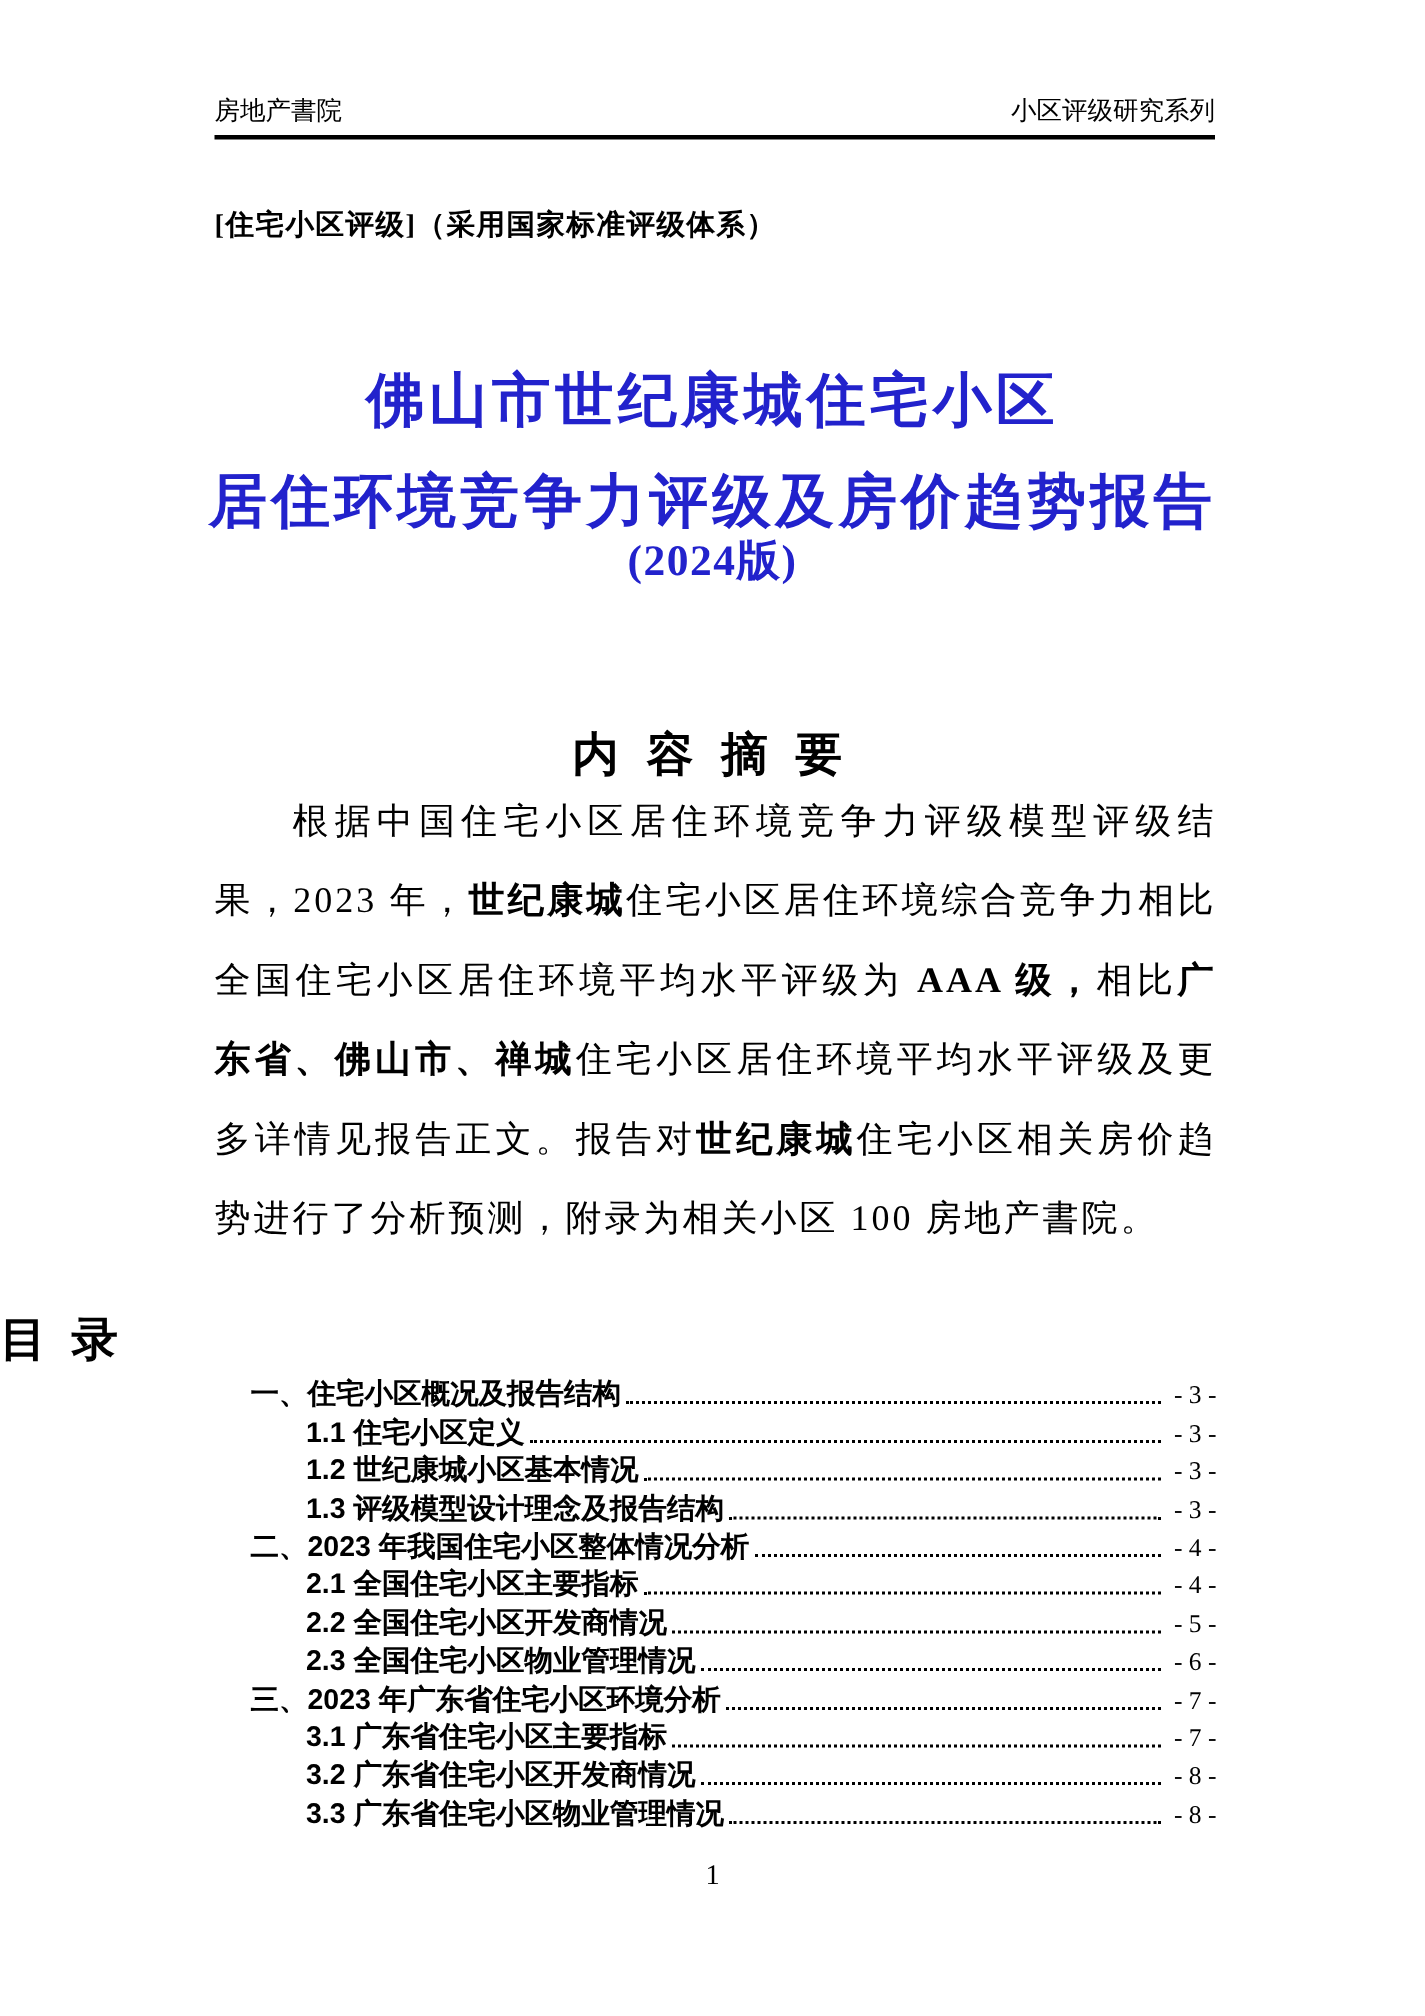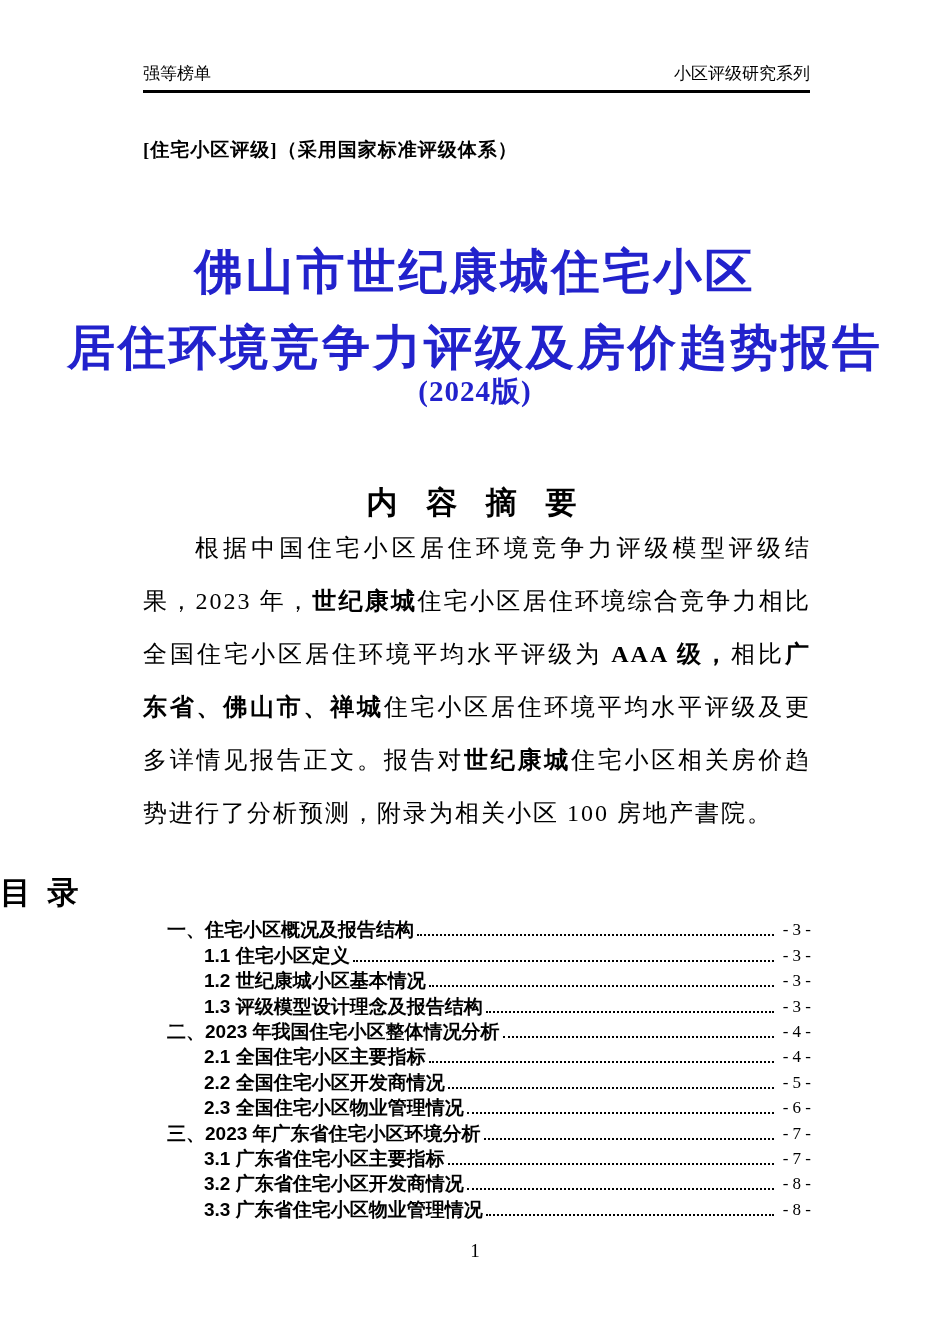--- a/index.html
+++ b/index.html
@@ -42,40 +42,40 @@
   
   .title-block {
     position: absolute;
     left: 0;
     top: 248px;
     width: 950px;
     text-align: center;
     color: #2222cc;
   }
   .title-line {
-    font-size: 48px;
+    font-size: 39px;
     font-weight: bold;
     letter-spacing: 3px;
     line-height: 1.0;
   }
   .title-line + .title-line { margin-top: 28px; }
   .title-edition {
     font-size: 29px;
     font-weight: bold;
     letter-spacing: 1px;
   }
 
   
   .summary-heading {
     position: absolute;
     left: 0;
     top: 482px;
     width: 948px;
     text-align: center;
-    font-family: Liberation Mono, monospace;
+    font-family: Liberation Sans, sans-serif;
     font-size: 31px;
     font-weight: bold;
     letter-spacing: 5px;
   }
   .summary-para {
     position: absolute;
     left: 143px;
     top: 522px;
     width: 668px;
     font-size: 24px;
@@ -140,21 +140,21 @@
     text-align: center;
     font-size: 19px;
   }
 </style>
 </head>
 <body>
 
 <div class="page">
 
   <div class="header">
-    <span>强等榜单</span>
+    <span>房地产書院</span>
     <span>小区评级研究系列</span>
   </div>
 
   <div class="subheader">[住宅小区评级]（采用国家标准评级体系）</div>
 
   <div class="title-block">
     <div class="title-line">佛山市世纪康城住宅小区</div>
     <div class="title-line">居住环境竞争力评级及房价趋势报告</div>
     <div class="title-edition">(2024版)</div>
   </div>

